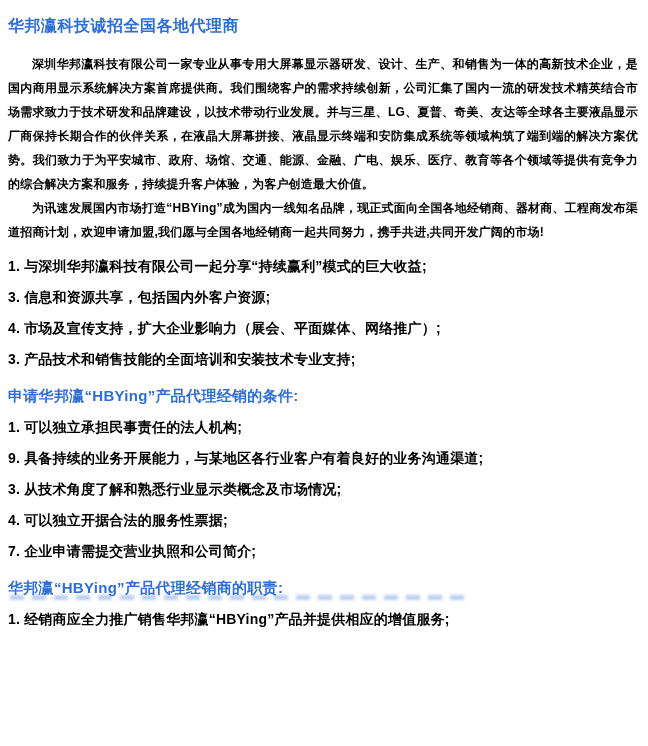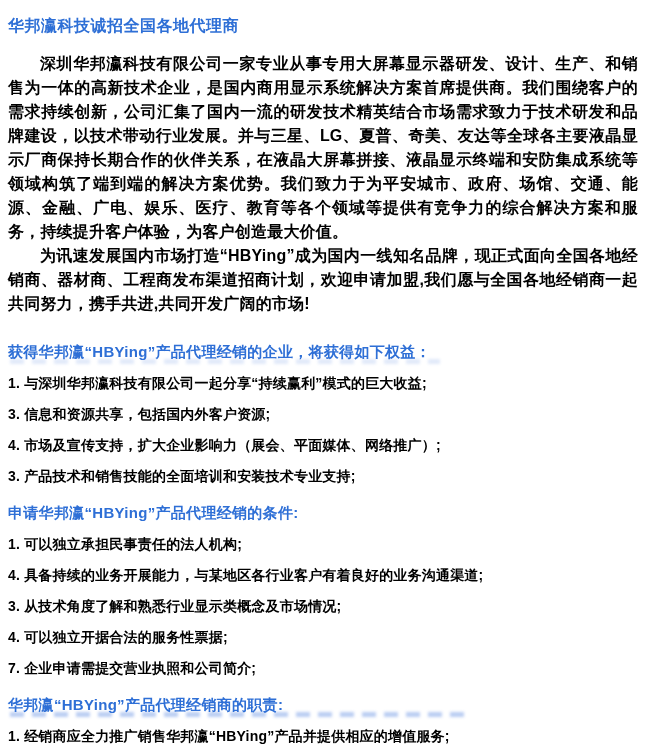--- a/index.html
+++ b/index.html
@@ -19,21 +19,21 @@
   }
   .doc-title {
     color: #2e6fd6;
     font-size: 16px;
     font-weight: bold;
     line-height: 20px;
     margin: 2px 0 16px 0;
     letter-spacing: 0.5px;
   }
   .para {
-    font-size: 16px;
+    font-size: 12px;
     font-weight: 600;
     line-height: 24px;
     text-indent: 2em;
     text-align: justify;
     margin: 0;
     letter-spacing: 0.2px;
   }
   .para-first {
     margin-top: 12px;
   }
@@ -88,34 +88,33 @@
 <body>
 
 <div class="doc">
 
   <h1 class="doc-title">华邦瀛科技诚招全国各地代理商</h1>
 
   <p class="para para-first">深圳华邦瀛科技有限公司一家专业从事专用大屏幕显示器研发、设计、生产、和销售为一体的高新技术企业，是国内商用显示系统解决方案首席提供商。我们围绕客户的需求持续创新，公司汇集了国内一流的研发技术精英结合市场需求致力于技术研发和品牌建设，以技术带动行业发展。并与三星、LG、夏普、奇美、友达等全球各主要液晶显示厂商保持长期合作的伙伴关系，在液晶大屏幕拼接、液晶显示终端和安防集成系统等领域构筑了端到端的解决方案优势。我们致力于为平安城市、政府、场馆、交通、能源、金融、广电、娱乐、医疗、教育等各个领域等提供有竞争力的综合解决方案和服务，持续提升客户体验，为客户创造最大价值。</p>
 
   <p class="para para-second">为讯速发展国内市场打造“HBYing”成为国内一线知名品牌，现正式面向全国各地经销商、器材商、工程商发布渠道招商计划，欢迎申请加盟,我们愿与全国各地经销商一起共同努力，携手共进,共同开发广阔的市场!</p>
 
-  <h2 class="section-heading heading-benefits"><span>获得华邦瀛“HBYing”产品代理经销的企业，将获得如下权益：</span><span class="heading-ghost ghost-light"></span></h2>
 
   <ul class="item-list list-benefits">
     <li class="item">1. 与深圳华邦瀛科技有限公司一起分享“持续赢利”模式的巨大收益;</li>
     <li class="item">3. 信息和资源共享，包括国内外客户资源;</li>
     <li class="item">4. 市场及宣传支持，扩大企业影响力（展会、平面媒体、网络推广）;</li>
     <li class="item">3. 产品技术和销售技能的全面培训和安装技术专业支持;</li>
   </ul>
 
   <h2 class="section-heading heading-conditions"><span>申请华邦瀛“HBYing”产品代理经销的条件:</span></h2>
 
   <ul class="item-list list-conditions">
     <li class="item">1.  可以独立承担民事责任的法人机构;</li>
-    <li class="item">4.  具备持续的业务开展能力，与某地区各行业客户有着良好的业务沟通渠道;</li>
+    <li class="item">9.  具备持续的业务开展能力，与某地区各行业客户有着良好的业务沟通渠道;</li>
     <li class="item">3.  从技术角度了解和熟悉行业显示类概念及市场情况;</li>
     <li class="item">4.  可以独立开据合法的服务性票据;</li>
     <li class="item">7.  企业申请需提交营业执照和公司简介;</li>
   </ul>
 
   <h2 class="section-heading heading-duties"><span>华邦瀛“HBYing”产品代理经销商的职责:</span><span class="heading-ghost ghost-strong"></span></h2>
 
   <ul class="item-list list-duties">
     <li class="item">1.  经销商应全力推广销售华邦瀛“HBYing”产品并提供相应的增值服务;</li>
 

